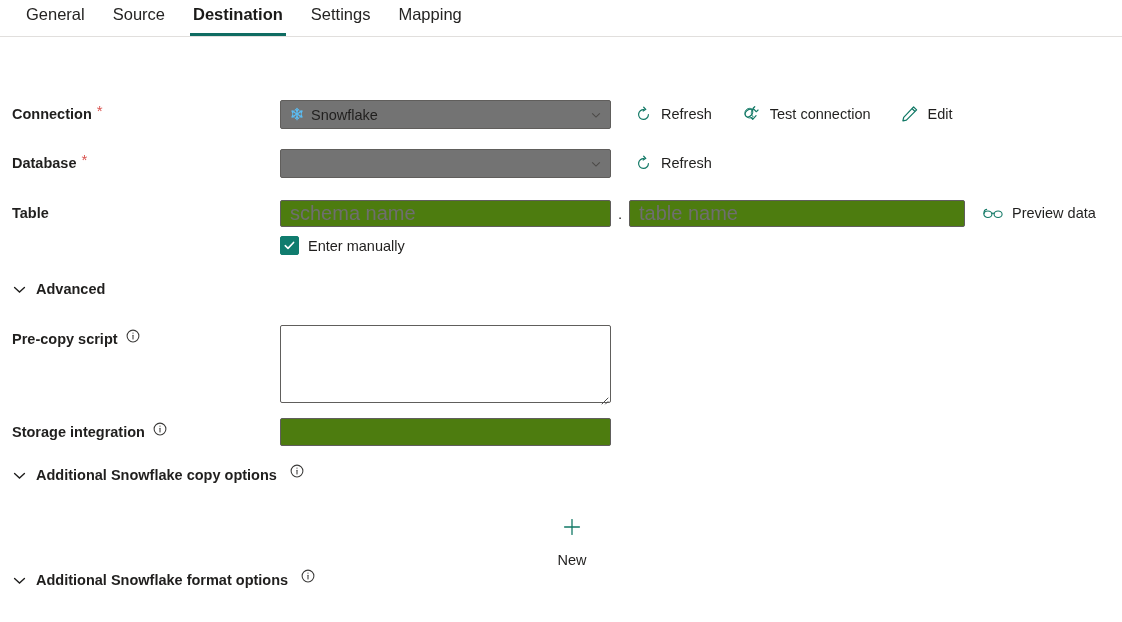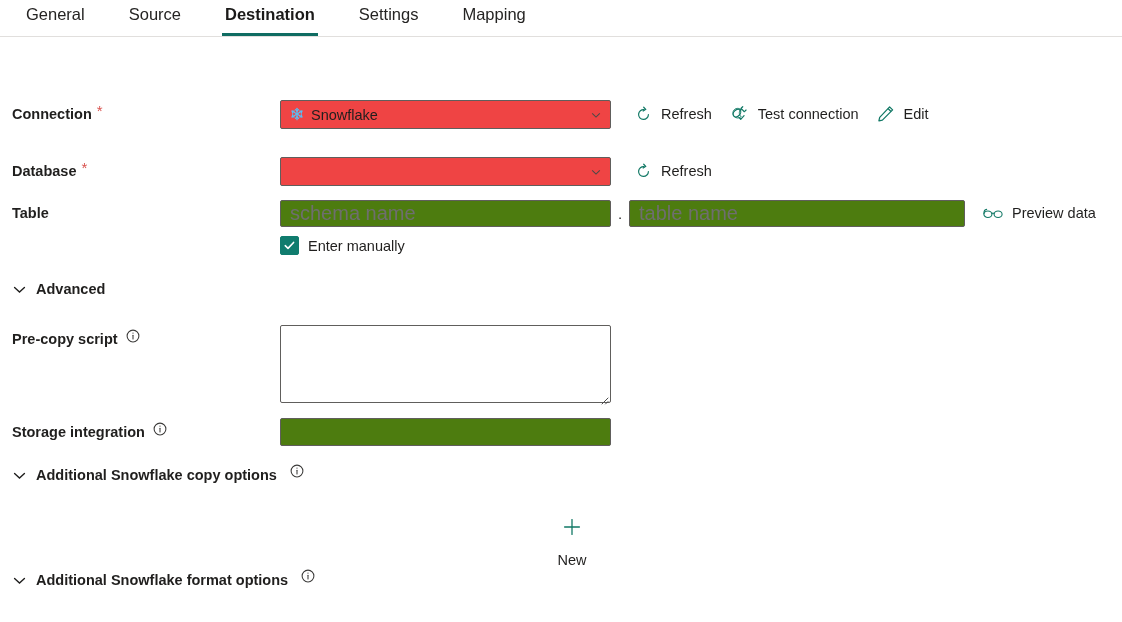--- a/index.html
+++ b/index.html
@@ -12,21 +12,21 @@
     overflow: hidden;
   }
 
   
   .tabbar {
     position: relative;
     height: 37px;
     display: flex;
     align-items: flex-start;
     padding-left: 12px;
-    gap: 16px;
+    gap: 0;
   }
   .tabbar::after {
     content: "";
     position: absolute;
     left: 0; right: 0; bottom: 0;
     height: 1px;
     background: #e1dfdd;
   }
   .tab {
     position: relative;
@@ -87,21 +87,21 @@
 
   .info svg { display: block; }
 
   
   .ctl-area { display: flex; align-items: flex-start; }
 
   .combo {
     width: 331px;
     height: 29px;
     border: 1px solid #605e5c;
-    background: #ef4444;
+    background: #737373;
     border-radius: 2px;
     display: flex;
     align-items: center;
     padding: 0 8px 0 9px;
     font-size: 14.5px;
     color: #201f1e;
     position: relative;
     cursor: pointer;
   }
   .combo .val { flex: 1; display: flex; align-items: center; gap: 7px; white-space: nowrap; }
@@ -143,21 +143,21 @@
     display: block;
   }
   .grip {
     position: absolute;
     right: 2px; bottom: 2px;
     width: 10px; height: 10px;
     pointer-events: none;
   }
 
   
-  .cmds { display: flex; align-items: center; gap: 0; padding-left: 18px; }
+  .cmds { display: flex; align-items: center; gap: 12px; padding-left: 18px; }
   .cmd {
     display: flex;
     align-items: center;
     gap: 9px;
     font-size: 14.5px;
     color: #201f1e;
     padding: 4px 12px 4px 6px;
     cursor: pointer;
     white-space: nowrap;
     line-height: 20px;
@@ -282,21 +282,21 @@
               <path d="M12.6 1.9 L15.6 4.9 L5.4 15.1 L1.9 15.9 L2.7 12.4 Z"></path>
               <path d="M11.0 3.5 L14.0 6.5"></path>
             </svg>
           </span>
           <span>Edit</span>
         </div>
       </div>
     </div>
   </div>
 
-  <div class="row abs" style="top:120px;">
+  <div class="row abs" style="top:112px;">
     <div class="label">
       <span>Database</span>
       <span class="req">*</span>
     </div>
     <div class="ctl-area">
       <div class="combo">
         <span class="val"></span>
         <span class="chev">
           <svg width="12" height="12" viewBox="0 0 12 12" fill="none" stroke="#4c4a48" stroke-width="1.1">
               <path d="M2.2 4.4 L6 8.1 L9.8 4.4"></path>

